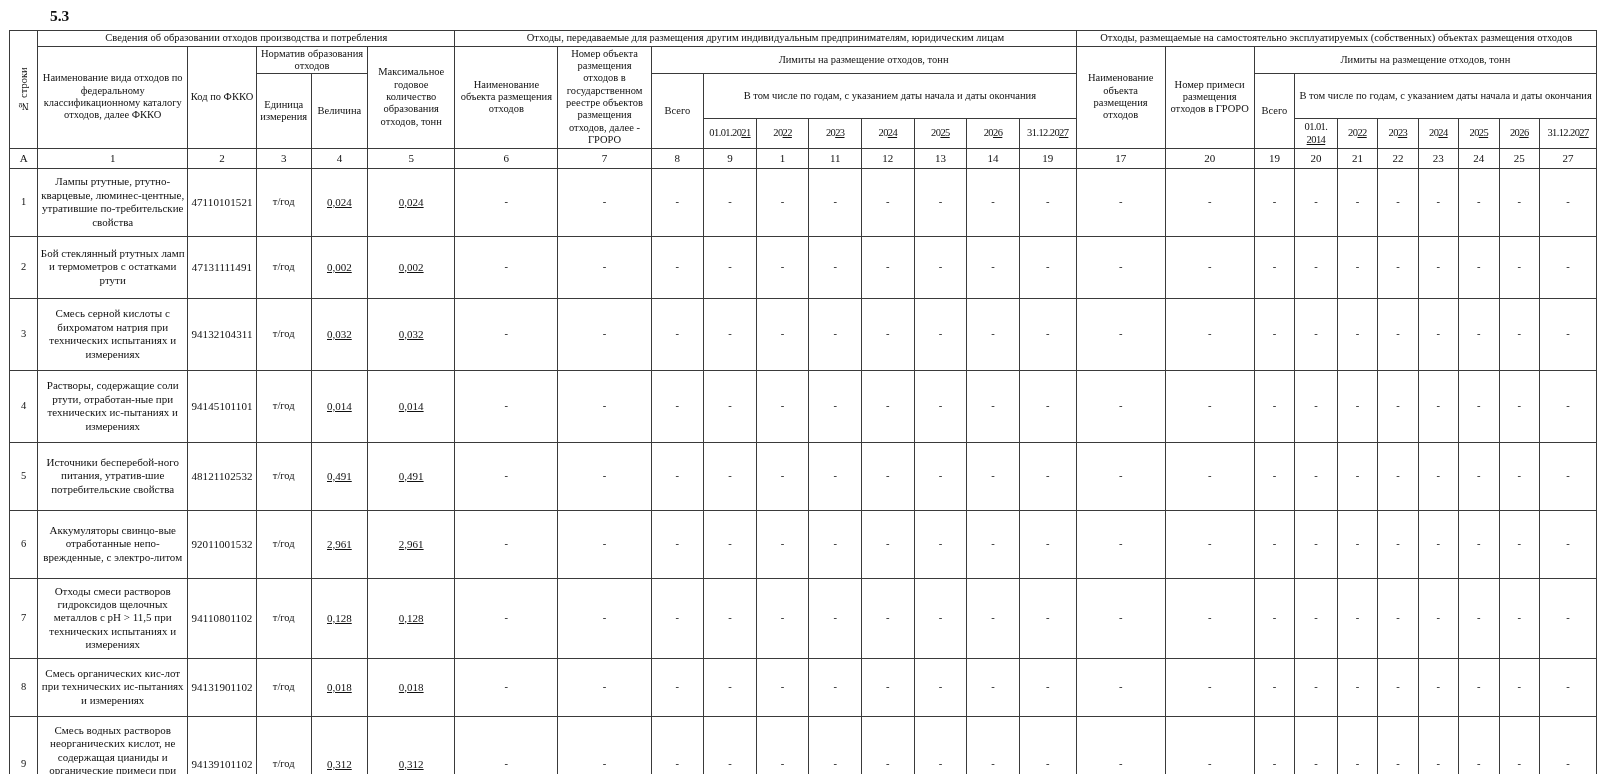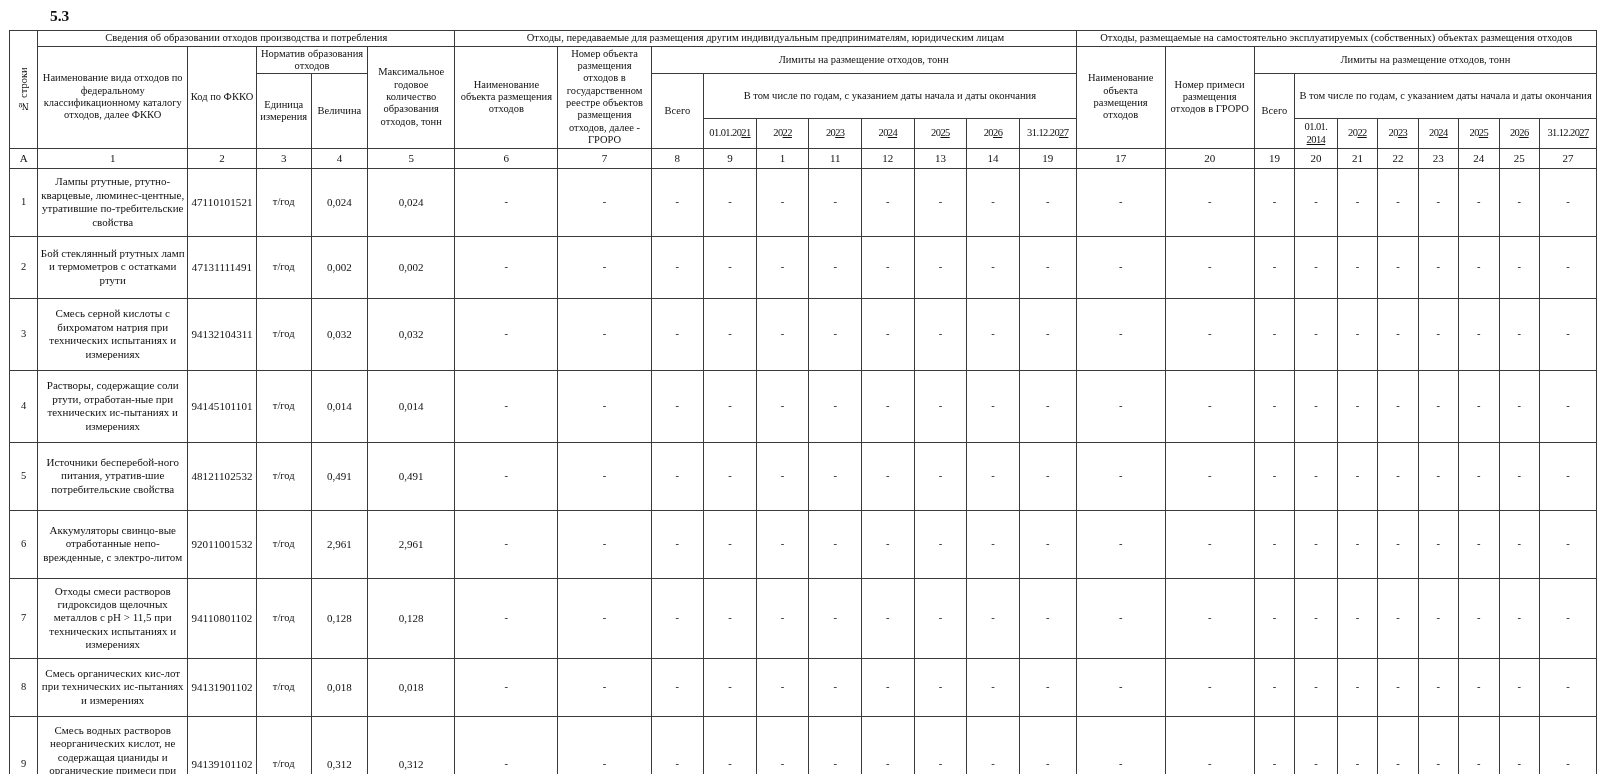--- a/index.html
+++ b/index.html
@@ -80,21 +80,21 @@
   td.namecell {
     text-align: left;
     vertical-align: middle;
     padding: 3px 4px 3px 5px;
     font-size: 11px;
     line-height: 1.22;
   }
   td.rownum { font-size: 10.5px; }
   td.code   { font-size: 11px; letter-spacing: 0.1px; }
   td.unit   { font-size: 10.5px; }
-  td.val    { font-size: 11px; }
+  td.val    { font-size: 11px; text-decoration: underline; }
   td.dash   { font-size: 10.5px; }
 
   
   .fill {
     text-decoration: underline;
     text-underline-offset: 1px;
   }
   .yr {
     display: inline-block;
     white-space: nowrap;

